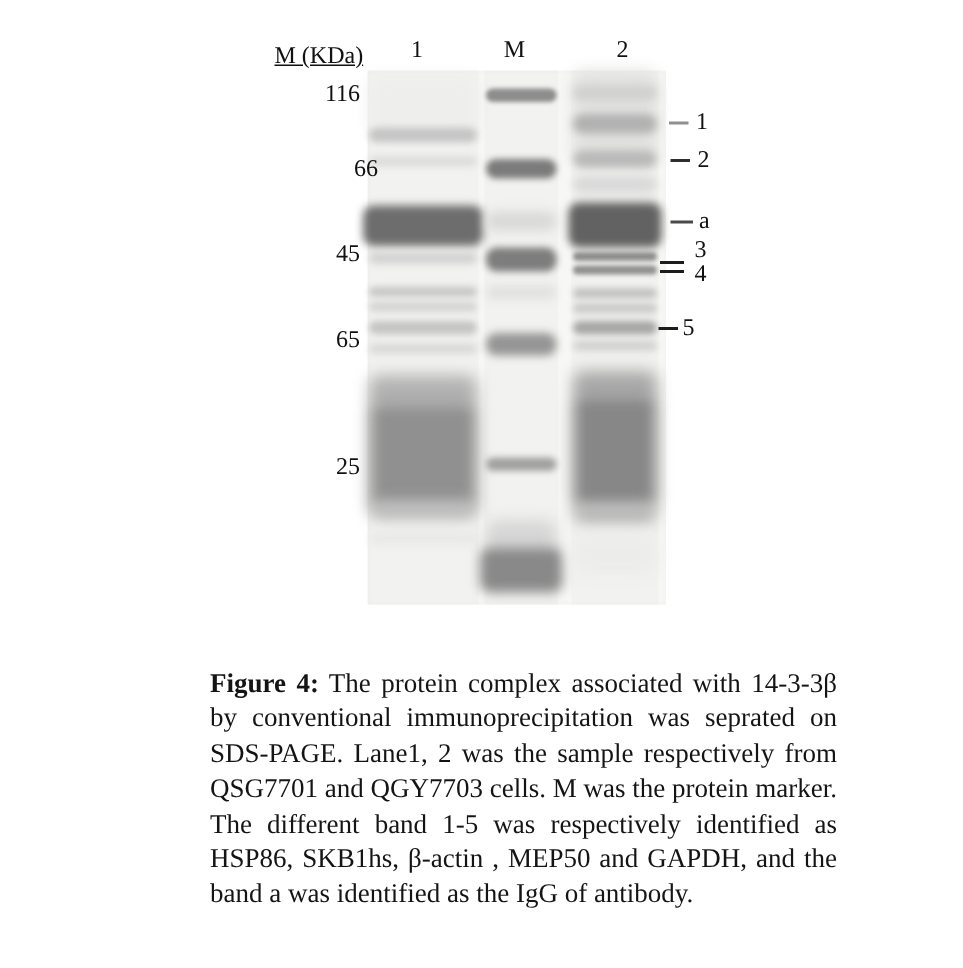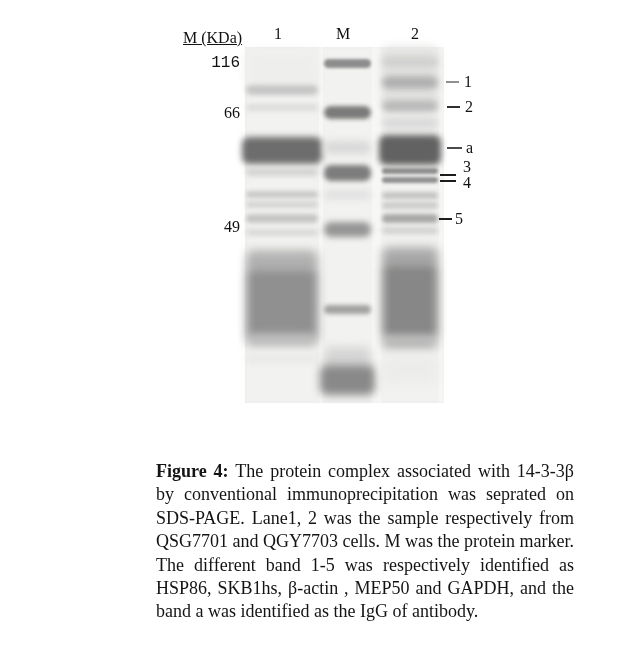--- a/index.html
+++ b/index.html
@@ -33,21 +33,21 @@
   }
   .band-label-text {
     position:absolute; font-size:16px; line-height:20px;
   }
   .band-dash { position:absolute; height:2px; }
 
   
   .caption {
     position:absolute; left:140px; top:444px; width:418px;
     font-size:18px; line-height:23.4px; text-align:justify;
-    margin:16px; color:#141414;
+    margin:0; color:#141414;
   }
   .caption b { font-weight:bold; }
 </style>
 </head>
 <body>
 
 <div id="page">
 
   <span class="marker-header" id="marker-header" style="left: 183px; top: 29px;">M (KDa)</span>
 
@@ -96,23 +96,25 @@
         <div class="band" style="top: 289px; height: 13px; left: 2%; width: 96%; background: rgb(181, 181, 181); filter: blur(5px);"></div>
         <div class="band" style="top: 310px; height: 26px; left: 2%; width: 96%; background: rgb(236, 236, 234); filter: blur(5px);"></div>
       </div>
     </div>
 
   <p class="caption"><b>Figure 4:</b><span> The protein complex associated with 14-3-3β by conventional immunoprecipitation was seprated on SDS-PAGE. Lane1, 2 was the sample respectively from QSG7701 and QGY7703 cells. M was the protein marker. The different band 1-5 was respectively identified as HSP86, SKB1hs, β-actin , MEP50 and GAPDH, and the band a was identified as the IgG of antibody.</span></p>
 
 <div class="lane-label" style="left: 278px; top: 24px;">1</div>
     <div class="lane-label" style="left: 343px; top: 24px;">M</div>
     <div class="lane-label" style="left: 415px; top: 24px;">2</div>
-    <div class="marker-label" style="top: 53px; font-family: Liberation Mono, monospace;">116</div>
-    <div class="marker-label" style="top: 103px;">66</div>
-    <div class="marker-label" style="top: 217px;">49</div>
+    <div class="marker-label" style="top: 53px;">116</div>
+    <div class="marker-label" style="top: 103px; margin-left: 12px;">66</div>
+    <div class="marker-label" style="top: 160px;">45</div>
+    <div class="marker-label" style="top: 217px;">65</div>
+    <div class="marker-label" style="top: 302px;">25</div>
     <div class="band-dash" style="left: 446px; top: 81px; width: 13px; background: rgb(143, 143, 143);"></div>
     <div class="band-label-text" style="left: 464px; top: 72px;">1</div>
     <div class="band-dash" style="left: 447px; top: 106px; width: 13px; background: rgb(46, 46, 46);"></div>
     <div class="band-label-text" style="left: 465px; top: 97px;">2</div>
     <div class="band-dash" style="left: 447px; top: 147px; width: 15px; background: rgb(74, 74, 74);"></div>
     <div class="band-label-text" style="left: 466px; top: 138px;">a</div>
     <div class="band-dash" style="left: 440px; top: 174px; width: 16px; background: rgb(28, 28, 28);"></div>
     <div class="band-label-text" style="left: 463px; top: 157px;">3</div>
     <div class="band-dash" style="left: 440px; top: 180px; width: 16px; background: rgb(28, 28, 28);"></div>
     <div class="band-label-text" style="left: 463px; top: 173px;">4</div>

